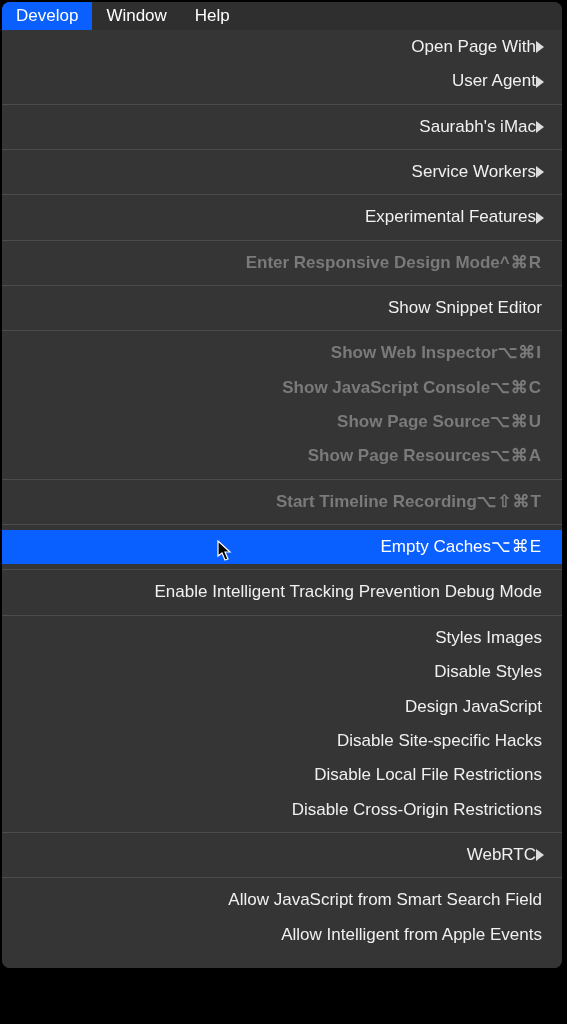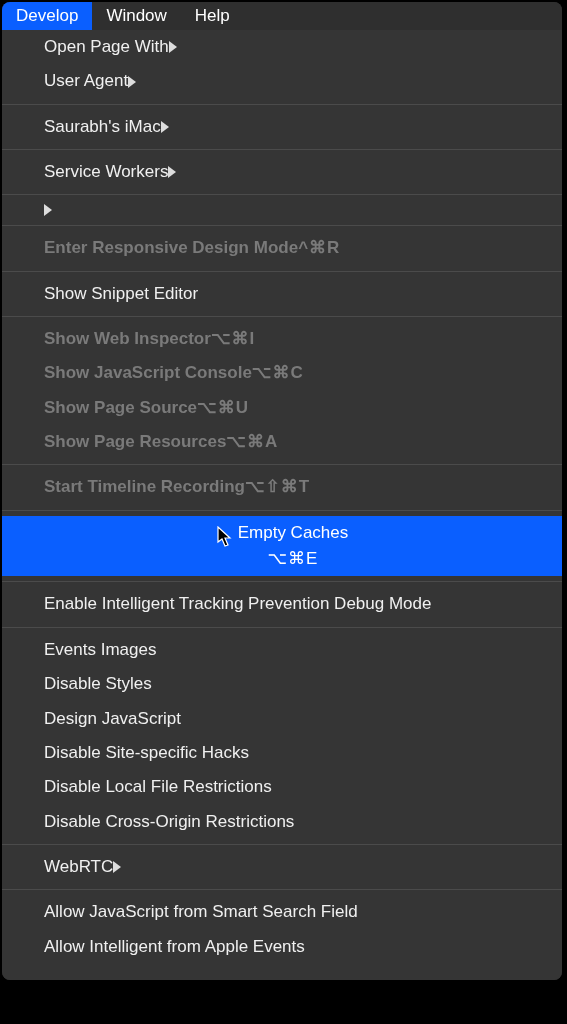--- a/index.html
+++ b/index.html
@@ -37,36 +37,35 @@
     .menubar-item.active {
       background: #0a5fff;
     }
     .menu {
       background: #353535;
       padding-bottom: 8px;
     }
     .menu-item {
       display: flex;
       align-items: center;
-      justify-content: flex-start;
+      justify-content: flex-end;
       padding: 4px 20px 4px 42px;
       color: #f0f0f0;
       font-size: 17px;
       line-height: 1.55;
       cursor: default;
       position: relative;
     }
     .menu-item.disabled {
       color: #7a7a7a;
       font-weight: bold;
     }
     .menu-item.highlighted {
       background: #0a5fff;
       color: #fff;
-      flex-direction: column;
     }
     .menu-sep {
       height: 1px;
       background: #4b4b4b;
       margin: 5px 0;
     }
     .submenu-arrow {
       width: 0; height: 0;
       border-top: 6px solid transparent;
       border-bottom: 6px solid transparent;
@@ -123,20 +122,21 @@
     <div class="menu-sep"></div>
 
     <div class="menu-item">
       <span>Service Workers</span>
       <span class="submenu-arrow"></span>
     </div>
 
     <div class="menu-sep"></div>
 
     <div class="menu-item">
+      <span>Experimental Features</span>
       <span class="submenu-arrow"></span>
     </div>
 
     <div class="menu-sep"></div>
 
     <div class="menu-item disabled">
       <span>Enter Responsive Design Mode</span>
       <span class="shortcut">^⌘R</span>
     </div>
 
@@ -186,21 +186,21 @@
 
     <div class="menu-sep"></div>
 
     <div class="menu-item">
       <span>Enable Intelligent Tracking Prevention Debug Mode</span>
     </div>
 
     <div class="menu-sep"></div>
 
     <div class="menu-item">
-      <span>Events Images</span>
+      <span>Styles Images</span>
     </div>
     <div class="menu-item">
       <span>Disable Styles</span>
     </div>
     <div class="menu-item">
       <span>Design JavaScript</span>
     </div>
     <div class="menu-item">
       <span>Disable Site-specific Hacks</span>
     </div>

